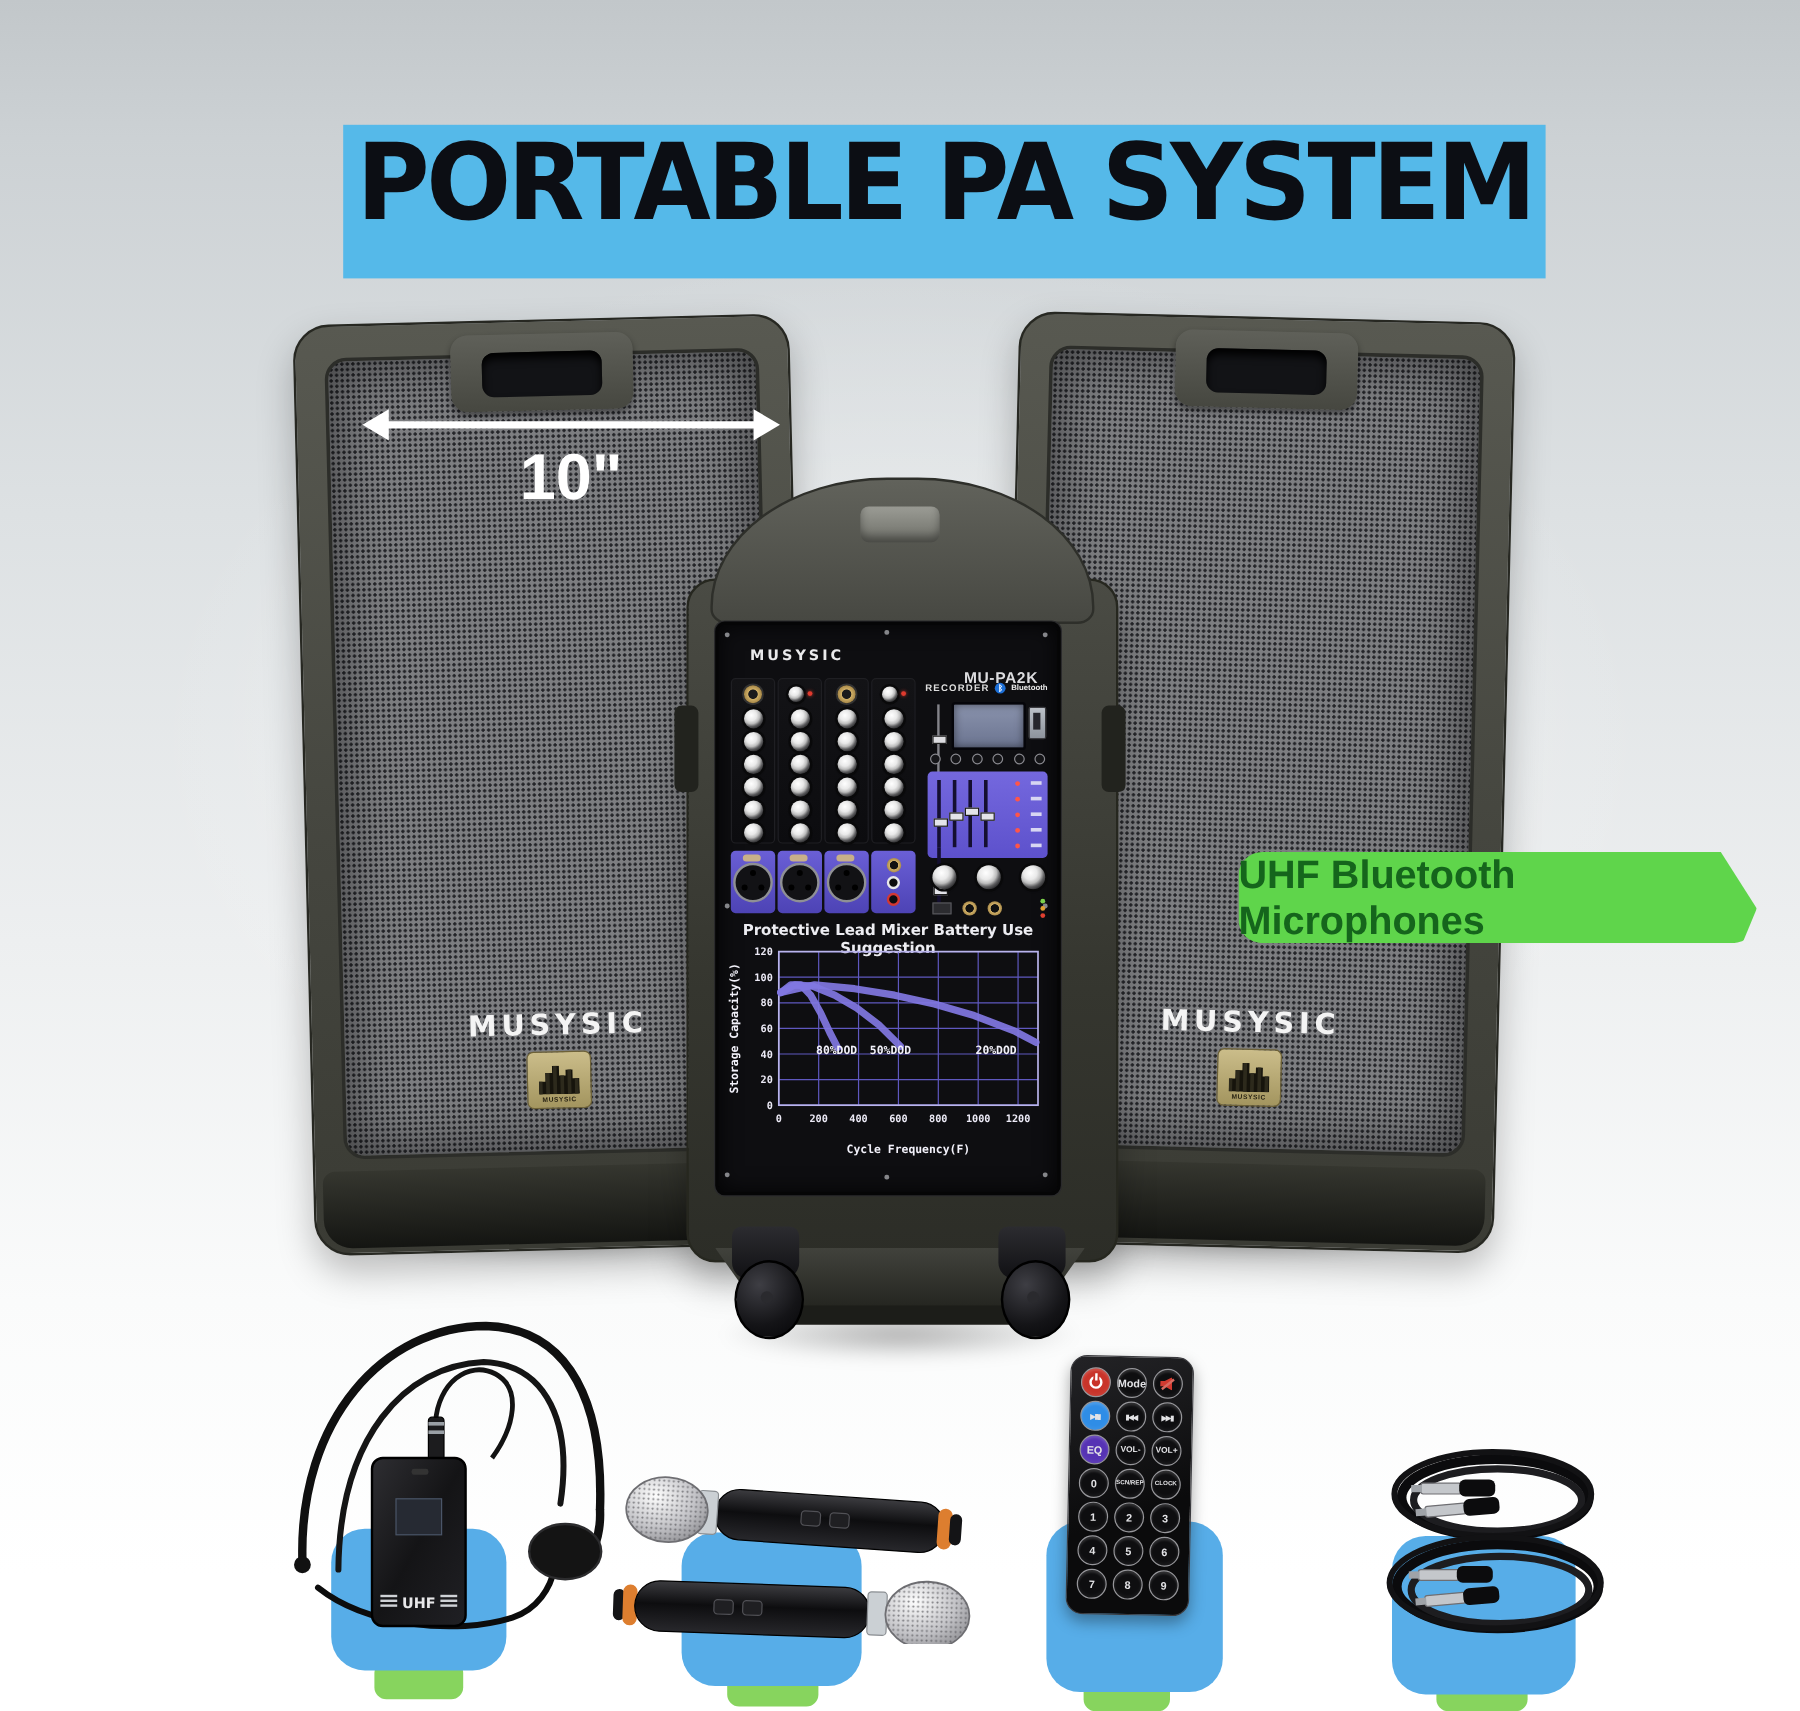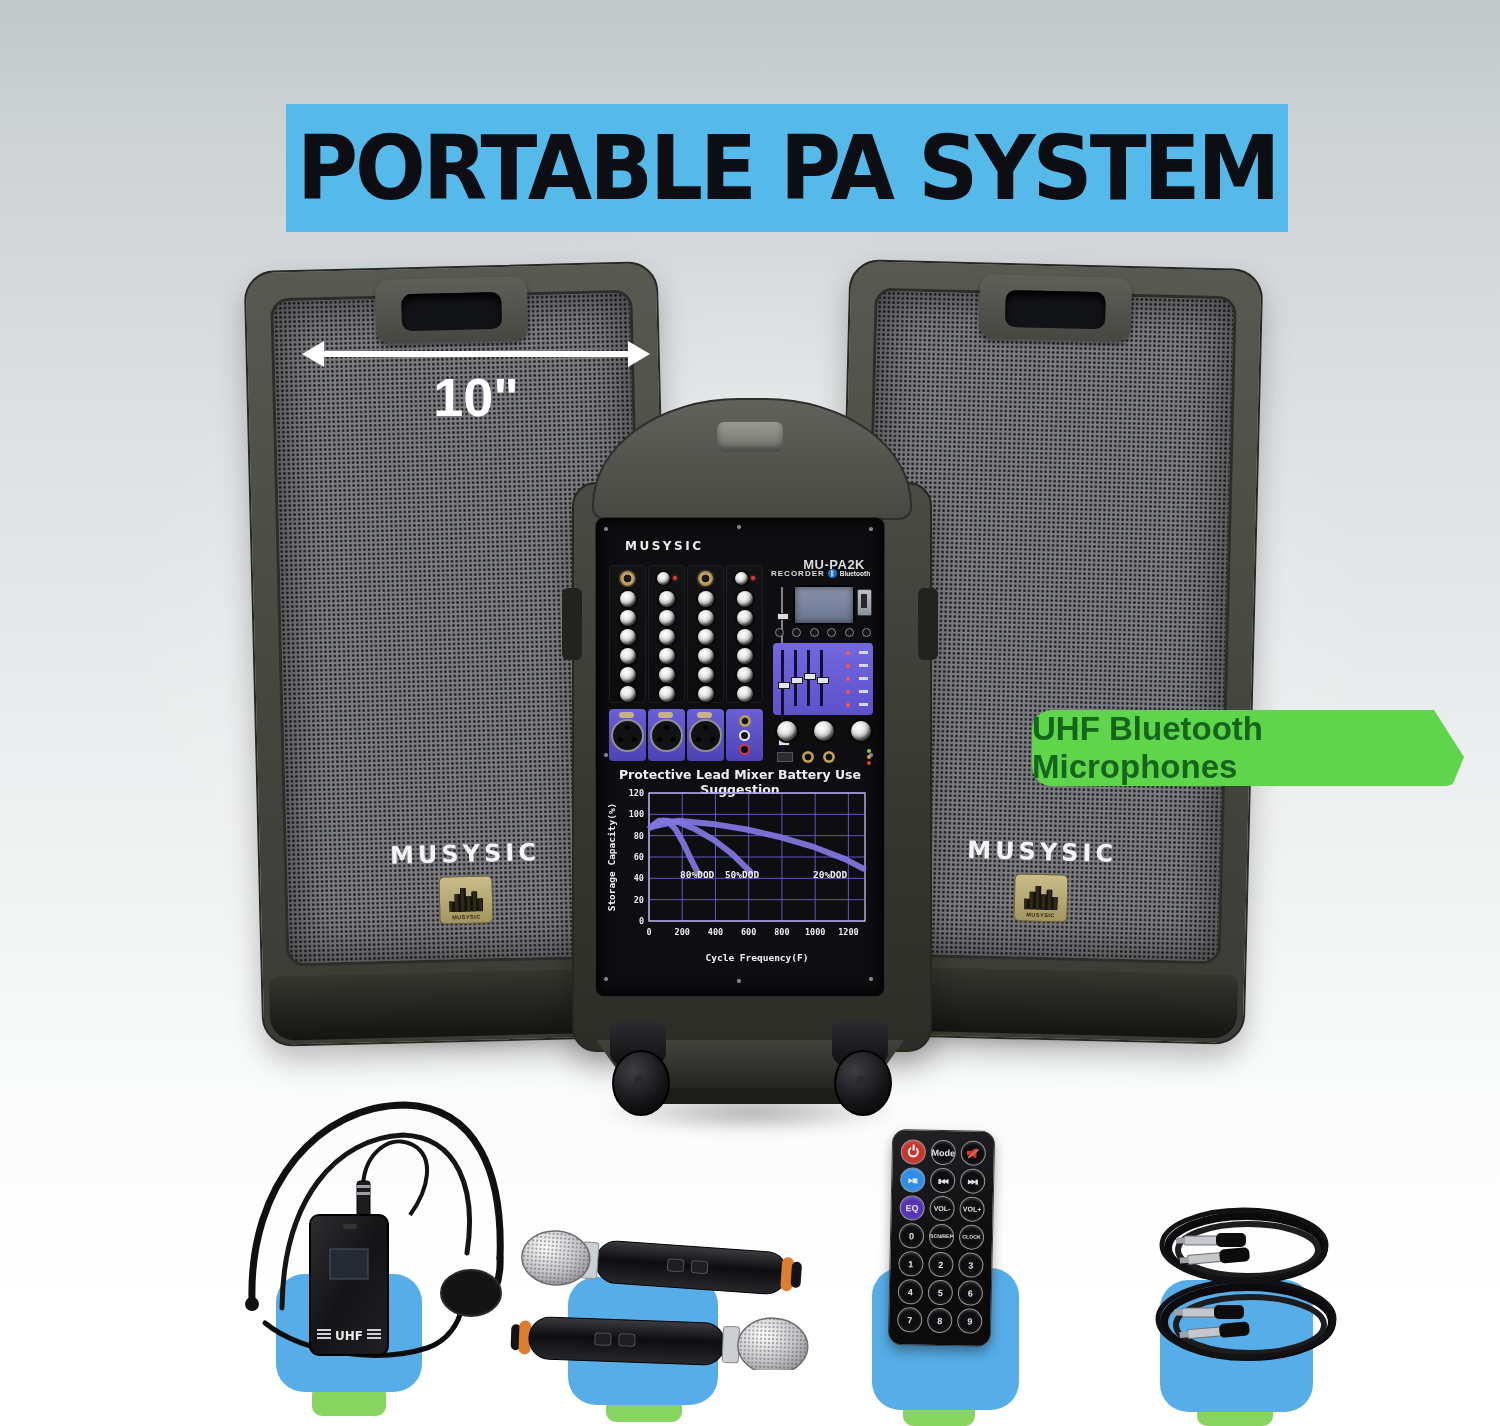--- a/index.html
+++ b/index.html
@@ -7,21 +7,21 @@
     font-family:"Liberation Sans",sans-serif;
     background:linear-gradient(180deg,#c2c7ca 0%,#ccd1d4 8%,#dde1e3 30%,#edeff0 55%,#fafbfb 76%,#ffffff 92%);}
   #canvas::before{content:"";position:absolute;inset:0;
     background:radial-gradient(ellipse 900px 600px at 50% 44%,rgba(255,255,255,.5),rgba(255,255,255,0) 70%);pointer-events:none;}
   .abs{position:absolute;}
 
   
   .heading{left:0;right:0;top:26px;text-align:center;font-family:"DejaVu Sans",sans-serif;
     font-size:48px;color:#1b1b1d;letter-spacing:.5px;}
   .banner{left:286px;top:104px;width:1002px;height:128px;background:#55b9e9;
-    display:flex;align-items:center;justify-content:center;}
+    display:flex;justify-content:center;}
   .banner-text{font-family:"DejaVu Sans",sans-serif;font-weight:bold;font-size:85px;
     letter-spacing:-3px;color:#0c0e14;white-space:nowrap;transform:scaleX(.98) scaleY(1.04);}
 
   
   .pill{height:76px;display:flex;align-items:center;justify-content:center;
     font-weight:bold;font-size:34px;border-radius:20px;
     clip-path:polygon(0 0,calc(100% - 30px) 0,100% 62%,calc(100% - 12px) 100%,0 100%);}
   .pill.green{background:#5fd54b;color:#15651c;}
   .pill.white{background:#ffffff;color:#111215;}
   #pill-power{left:55px;top:514px;width:424px;}
@@ -106,21 +106,21 @@
   .jcell{width:37px;height:52px;background:linear-gradient(#6a5fd6,#4d43b5);border-radius:4px;
     display:flex;align-items:center;justify-content:center;position:relative;}
   .xlr{width:29px;height:29px;border-radius:50%;background:#121215;border:2px solid #8f9094;position:relative;}
   .xlr::before{content:"";position:absolute;left:11.5px;top:4px;width:5px;height:5px;border-radius:50%;
     background:#000;box-shadow:-7px 12px 0 #000,7px 12px 0 #000;}
   .xlr::after{content:"";position:absolute;top:-9px;left:6px;width:15px;height:6px;background:#c8b089;border-radius:3px;}
   .rcacell{flex-direction:column;gap:3px;display:flex;}
   .rg{width:12px;height:12px;border-radius:50%;background:radial-gradient(circle,#111 38%,#cfae65 44%,#8a6d35 95%);}
   .rw{width:11px;height:11px;border-radius:50%;background:#0c0c0e;border:2.5px solid #e8e8ea;box-sizing:border-box;}
   .rr{width:11px;height:11px;border-radius:50%;background:#0c0c0e;border:2.5px solid #d23832;box-sizing:border-box;}
-  .rec-head{position:absolute;left:172px;top:48px;width:102px;display:flex;justify-content:flex-start;align-items:center;gap:3px;}
+  .rec-head{position:absolute;left:172px;top:48px;width:102px;display:flex;justify-content:space-between;align-items:center;gap:3px;}
   .rec-label{font-weight:bold;font-size:8px;color:#ddd;letter-spacing:1px;}
   .bt-ico{width:9px;height:9px;border-radius:50%;background:#1d6fd6;color:#fff;font-weight:bold;font-size:7px;
     display:flex;align-items:center;justify-content:center;}
   .bt-ico::after{content:"\16D2";}
   .bt-label{font-weight:bold;font-size:6.5px;color:#eee;}
   .rec-slider{position:absolute;left:178px;top:66px;width:10px;height:62px;}
   .rec-slider::before{content:"";position:absolute;left:4px;top:0;bottom:0;width:2px;background:#84848a;}
   .rec-slider::after{content:"";position:absolute;left:0;top:26px;width:10px;height:5px;background:#dcdce0;border:1px solid #222;}
   .lcd{position:absolute;left:194px;top:64px;width:58px;height:36px;background:linear-gradient(#8a93ad,#6b7490);
     border:2px solid #05050a;border-radius:3px;box-shadow:inset 0 0 7px rgba(0,0,0,.5);}

